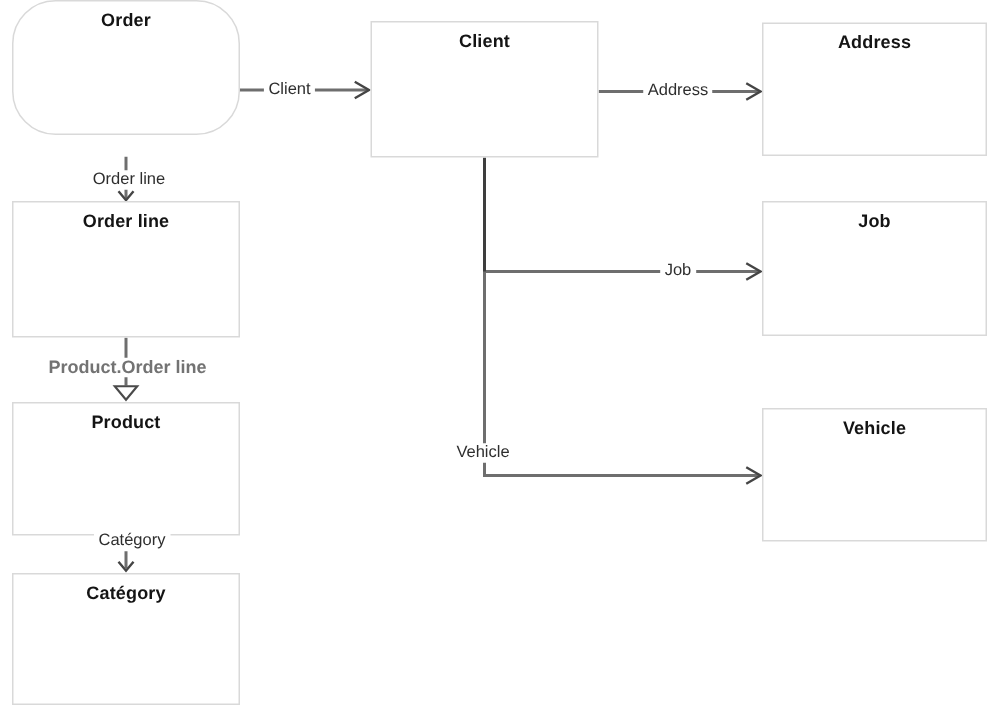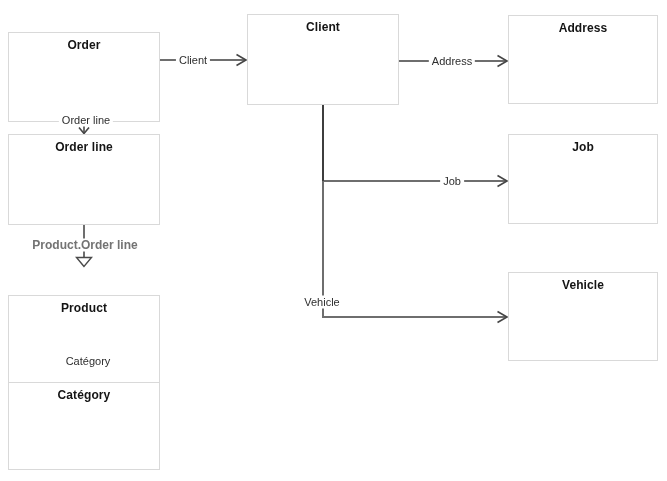--- a/index.html
+++ b/index.html
@@ -27,26 +27,26 @@
     border: 1.5px solid #d9d9d9;
   }
   .node-title {
     margin-top: 5px;
     text-align: center;
     font-size: 12px;
     font-weight: bold;
     color: #141414;
     letter-spacing: 0.1px;
   }
-  #node-order      { left: 8px;   top: 32px;  width: 152px; height: 90px; }
+  #node-order      { left: 8px;   top: 0;  width: 152px; height: 90px; border-radius: 29px; }
   #node-client     { left: 247px; top: 14px;  width: 152px; height: 91px; }
   #node-address    { left: 508px; top: 15px;  width: 150px; height: 89px; }
   #node-order-line { left: 8px;   top: 134px; width: 152px; height: 91px; }
   #node-job        { left: 508px; top: 134px; width: 150px; height: 90px; }
-  #node-product    { left: 8px;   top: 268px; width: 152px; height: 89px; margin-top: 27px; }
+  #node-product    { left: 8px;   top: 268px; width: 152px; height: 89px; }
   #node-vehicle    { left: 508px; top: 272px; width: 150px; height: 89px; }
   #node-category   { left: 8px;   top: 382px; width: 152px; height: 88px; }
 
   .edge-label {
     position: absolute;
     transform: translate(-50%, -50%);
     background: #ffffff;
     padding: 0 3px;
     font-size: 11px;
     color: #2e2e2e;

